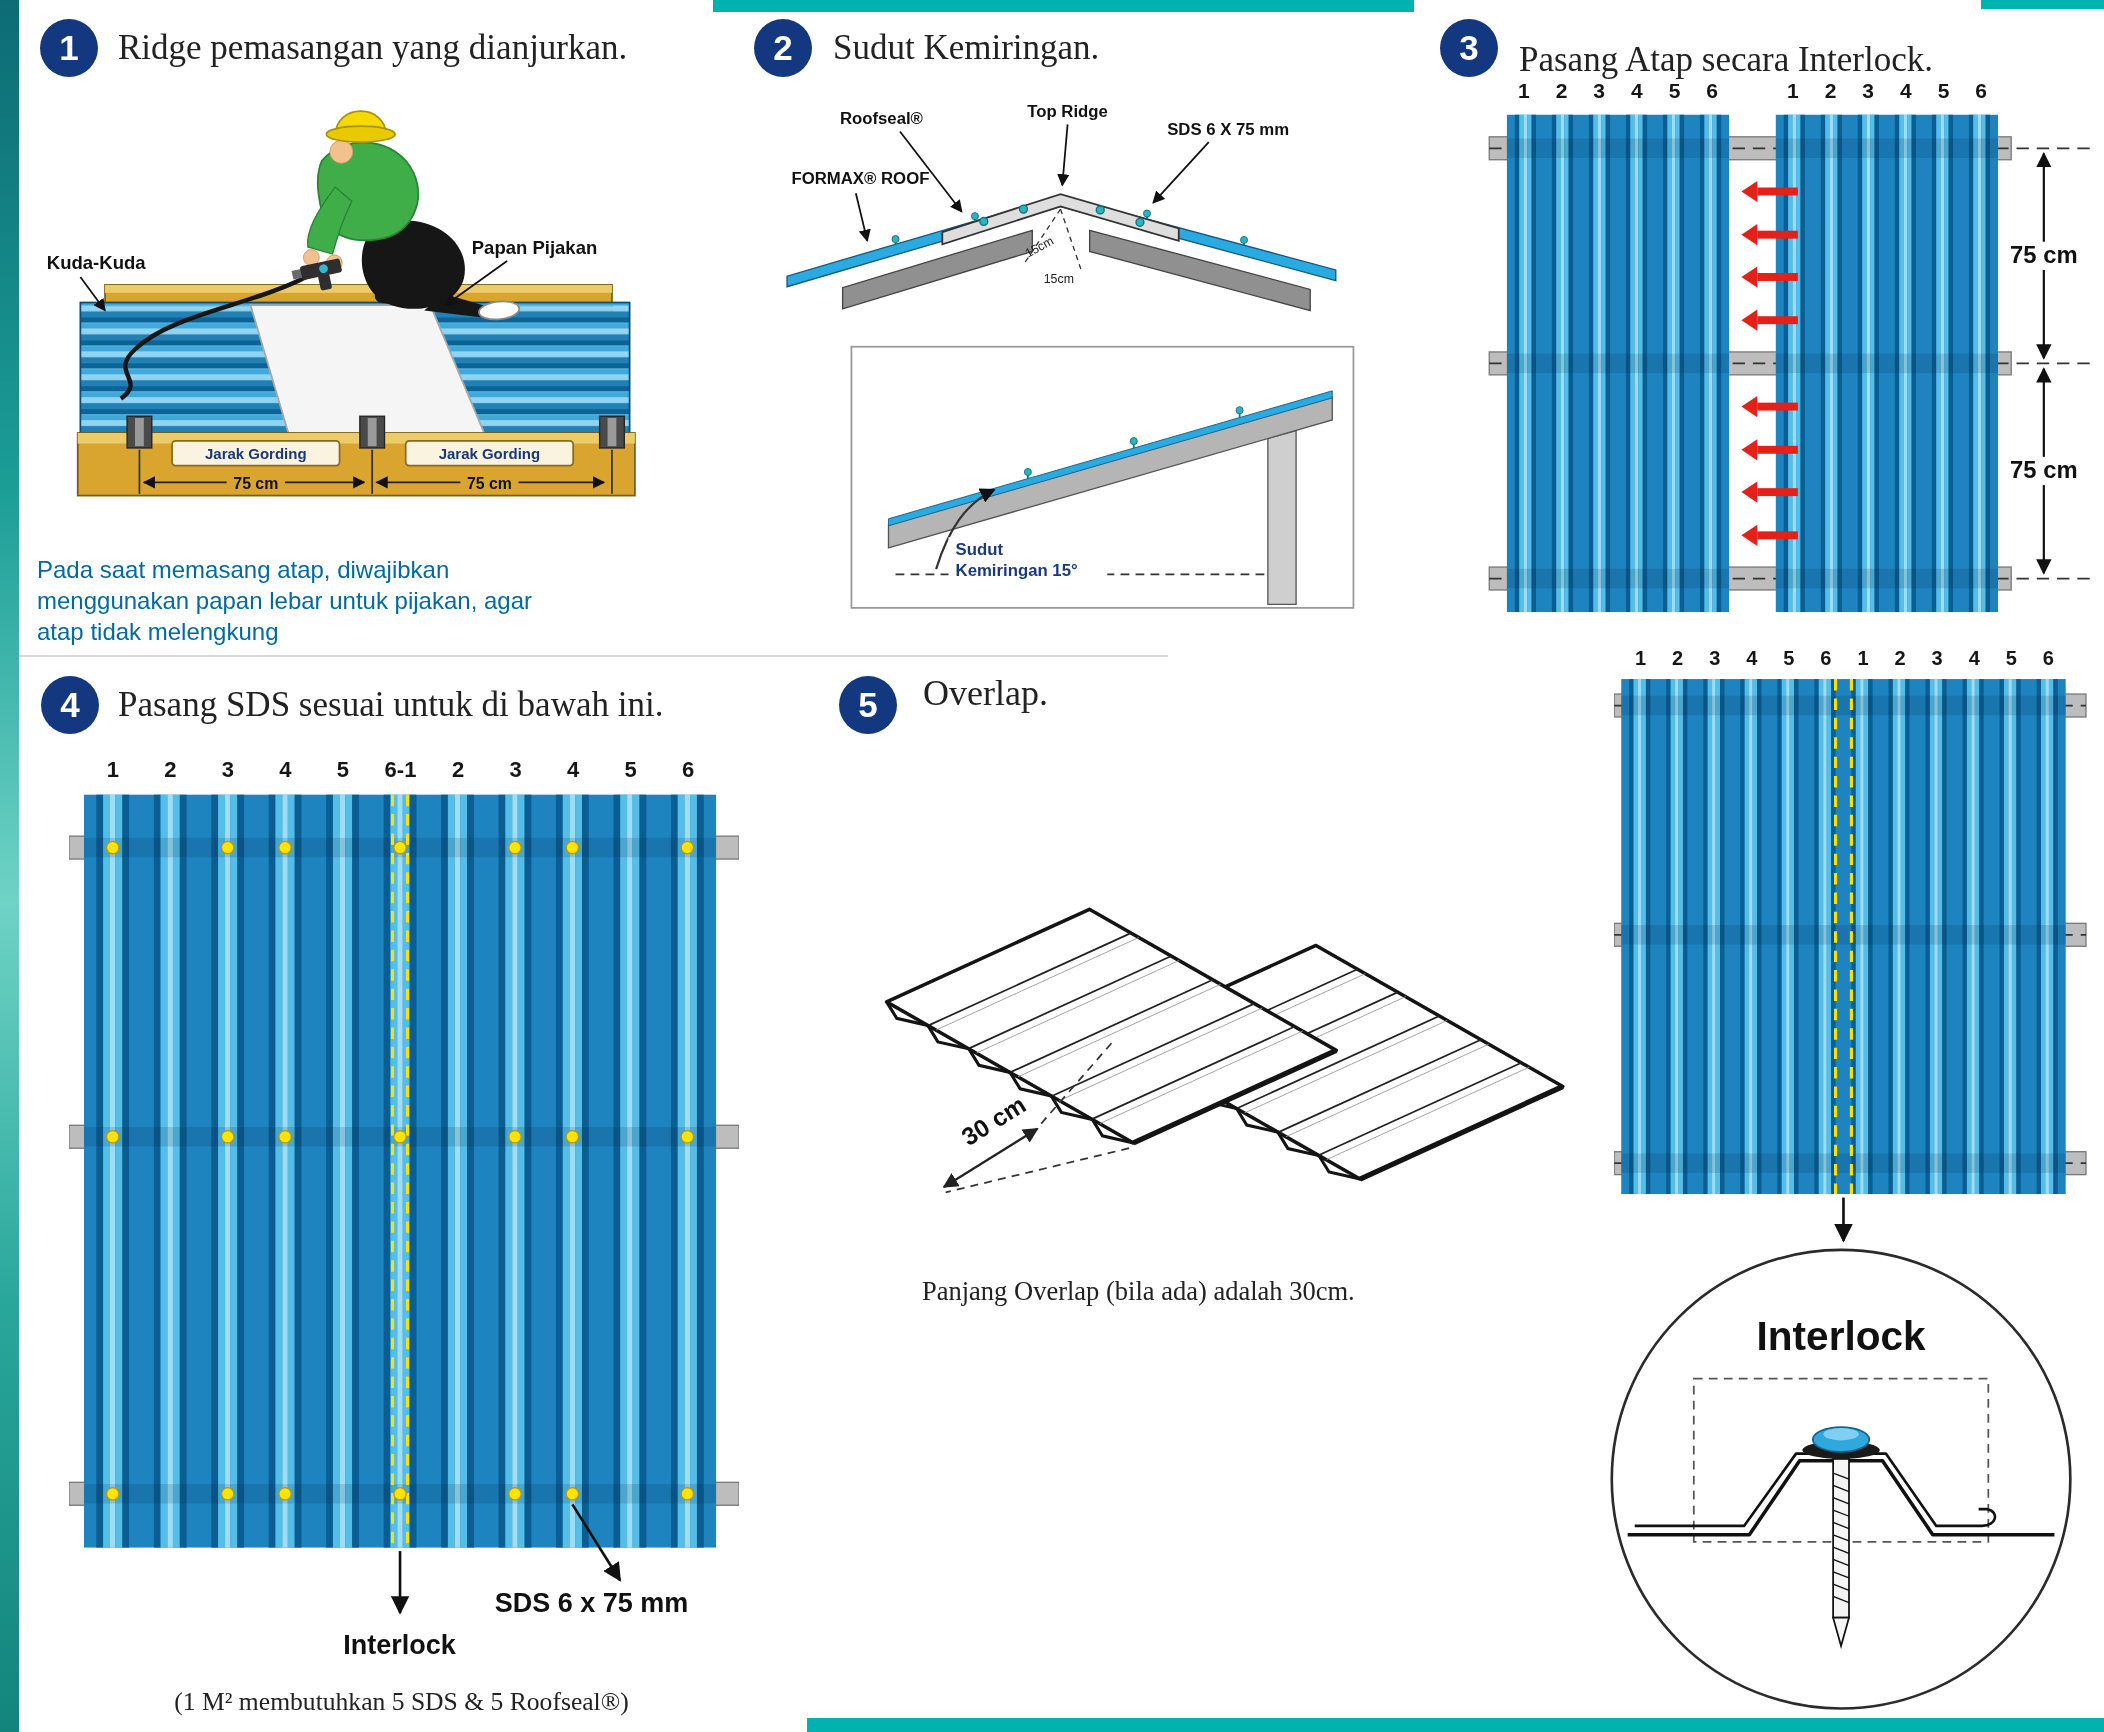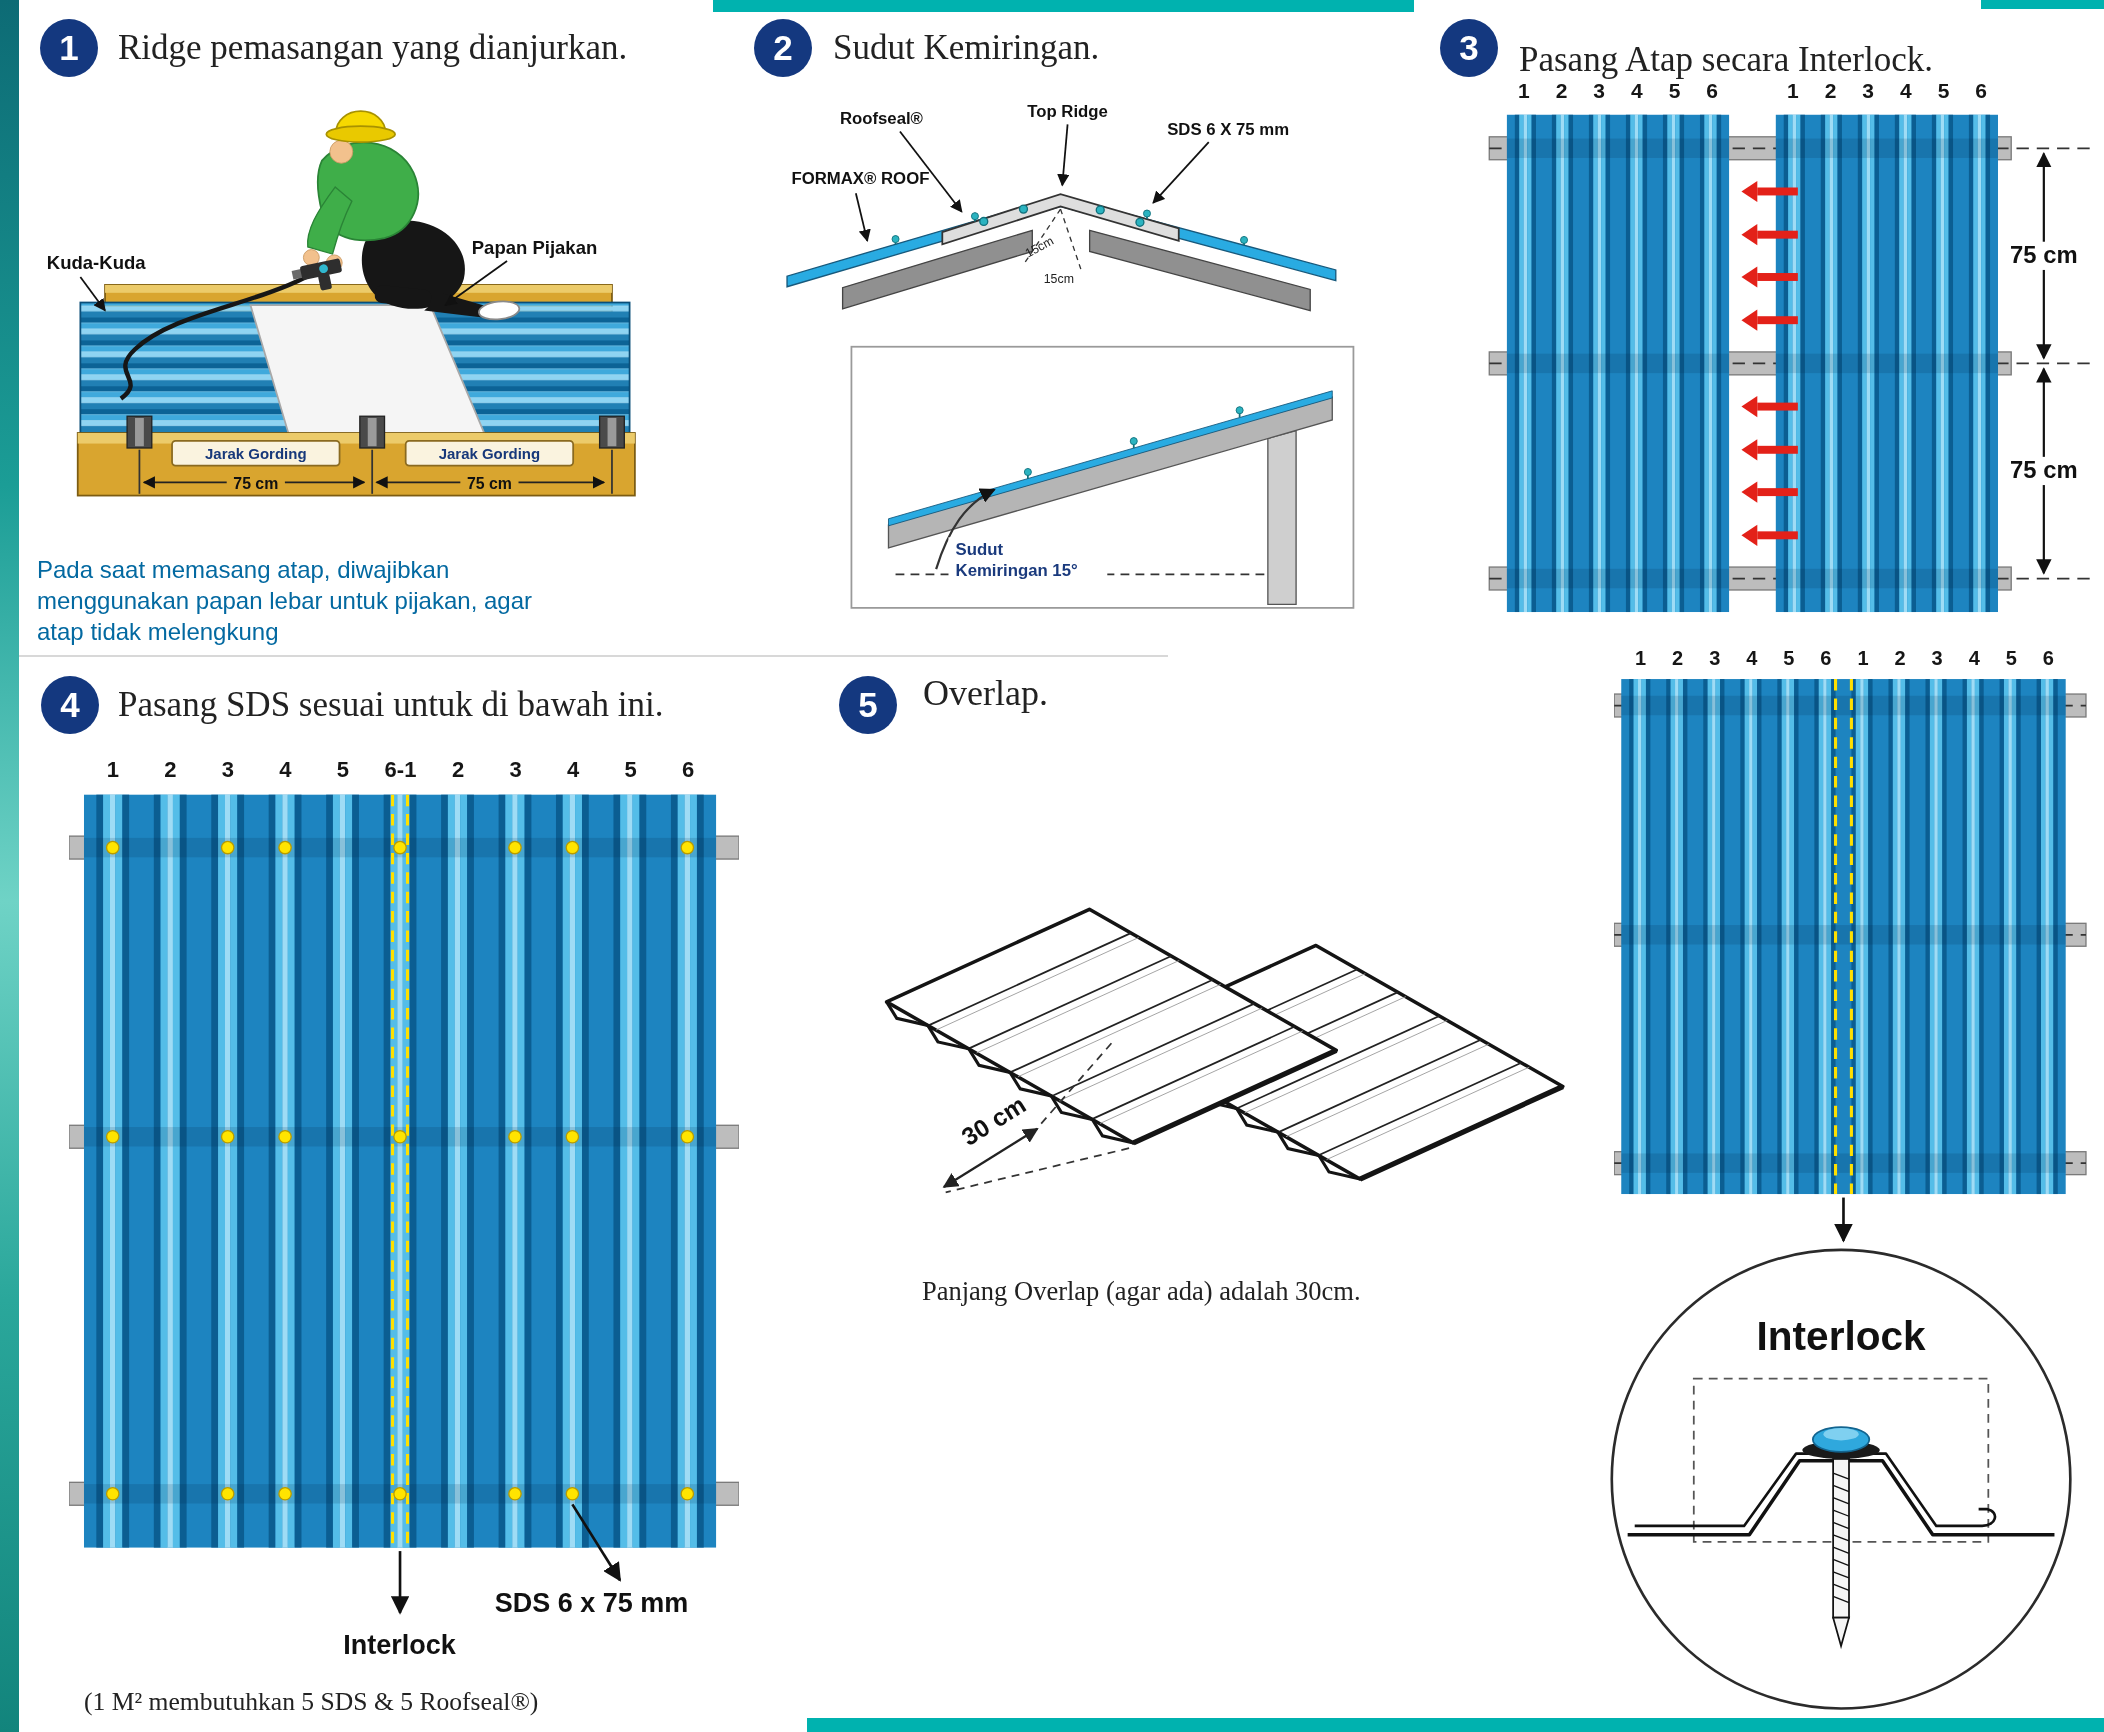--- a/index.html
+++ b/index.html
@@ -386,21 +386,21 @@
       <circle cx="571" cy="800" r="7"></circle>
       <circle cx="701.4" cy="800" r="7"></circle>
   </g>
 
   <line x1="375.5" y1="865" x2="375.5" y2="935" stroke="#111" stroke-width="3" marker-end="url(#arrD)"></line>
   <line x1="571" y1="812" x2="625" y2="898" stroke="#111" stroke-width="3" marker-end="url(#arrD)"></line>
 </svg>
 
 <div class="biglabel" style="left:459px;top:1588px;width:265px">SDS 6 x 75 mm</div>
 <div class="biglabel" style="left:276px;top:1630px;width:247px">Interlock</div>
-<div class="caption-serif" style="left:84px;top:1687px;width:635px;font-size:25.6px">(1 M² membutuhkan 5 SDS &amp; 5 Roofseal®)</div>
+<div class="caption-serif" style="left:84px;top:1687px;width:635px;text-align:center;font-size:25.6px">(1 M² membutuhkan 5 SDS &amp; 5 Roofseal®)</div>
 
 <div class="badge" style="left:839px;top:676px">
     <span>5</span>
   </div>
 <div class="title big" style="left:923px;top:672px">Overlap.</div>
 
 <svg class="abs" style="left:838px;top:755px" width="732" height="499" viewBox="0 0 830 566" xmlns="http://www.w3.org/2000/svg">
   <defs>
     <marker id="arrE" viewBox="0 0 10 10" refX="9" refY="5" markerWidth="7" markerHeight="7" orient="auto-start-reverse">
       <path d="M0,0 L10,5 L0,10 z" fill="#222"></path>
@@ -448,21 +448,21 @@
   </g>
 
   <g>
     <line x1="310" y1="327" x2="226" y2="423" stroke="#333" stroke-width="2" stroke-dasharray="9,7"></line>
     <line x1="330" y1="446" x2="122" y2="496" stroke="#333" stroke-width="2" stroke-dasharray="9,7"></line>
     <line x1="120" y1="490" x2="226" y2="424" stroke="#222" stroke-width="2.5" marker-start="url(#arrE)" marker-end="url(#arrE)"></line>
     <text transform="translate(148,444) rotate(-32)" font-size="28" font-weight="bold" fill="#111">30 cm</text>
   </g>
 </svg>
 
-<div class="caption-serif" style="left:922px;top:1276px;width:618px">Panjang Overlap (agar ada) adalah 30cm.</div>
+<div class="caption-serif" style="left:922px;top:1276px;width:618px">Panjang Overlap (bila ada) adalah 30cm.</div>
 
 <div class="numrow" style="left:1622px;top:647px;width:445px">
   <span style="font-size:20px">1</span>
     <span style="font-size:20px">2</span>
     <span style="font-size:20px">3</span>
     <span style="font-size:20px">4</span>
     <span style="font-size:20px">5</span>
     <span style="font-size:20px">6</span>
     <span style="font-size:20px">1</span>
     <span style="font-size:20px">2</span>

